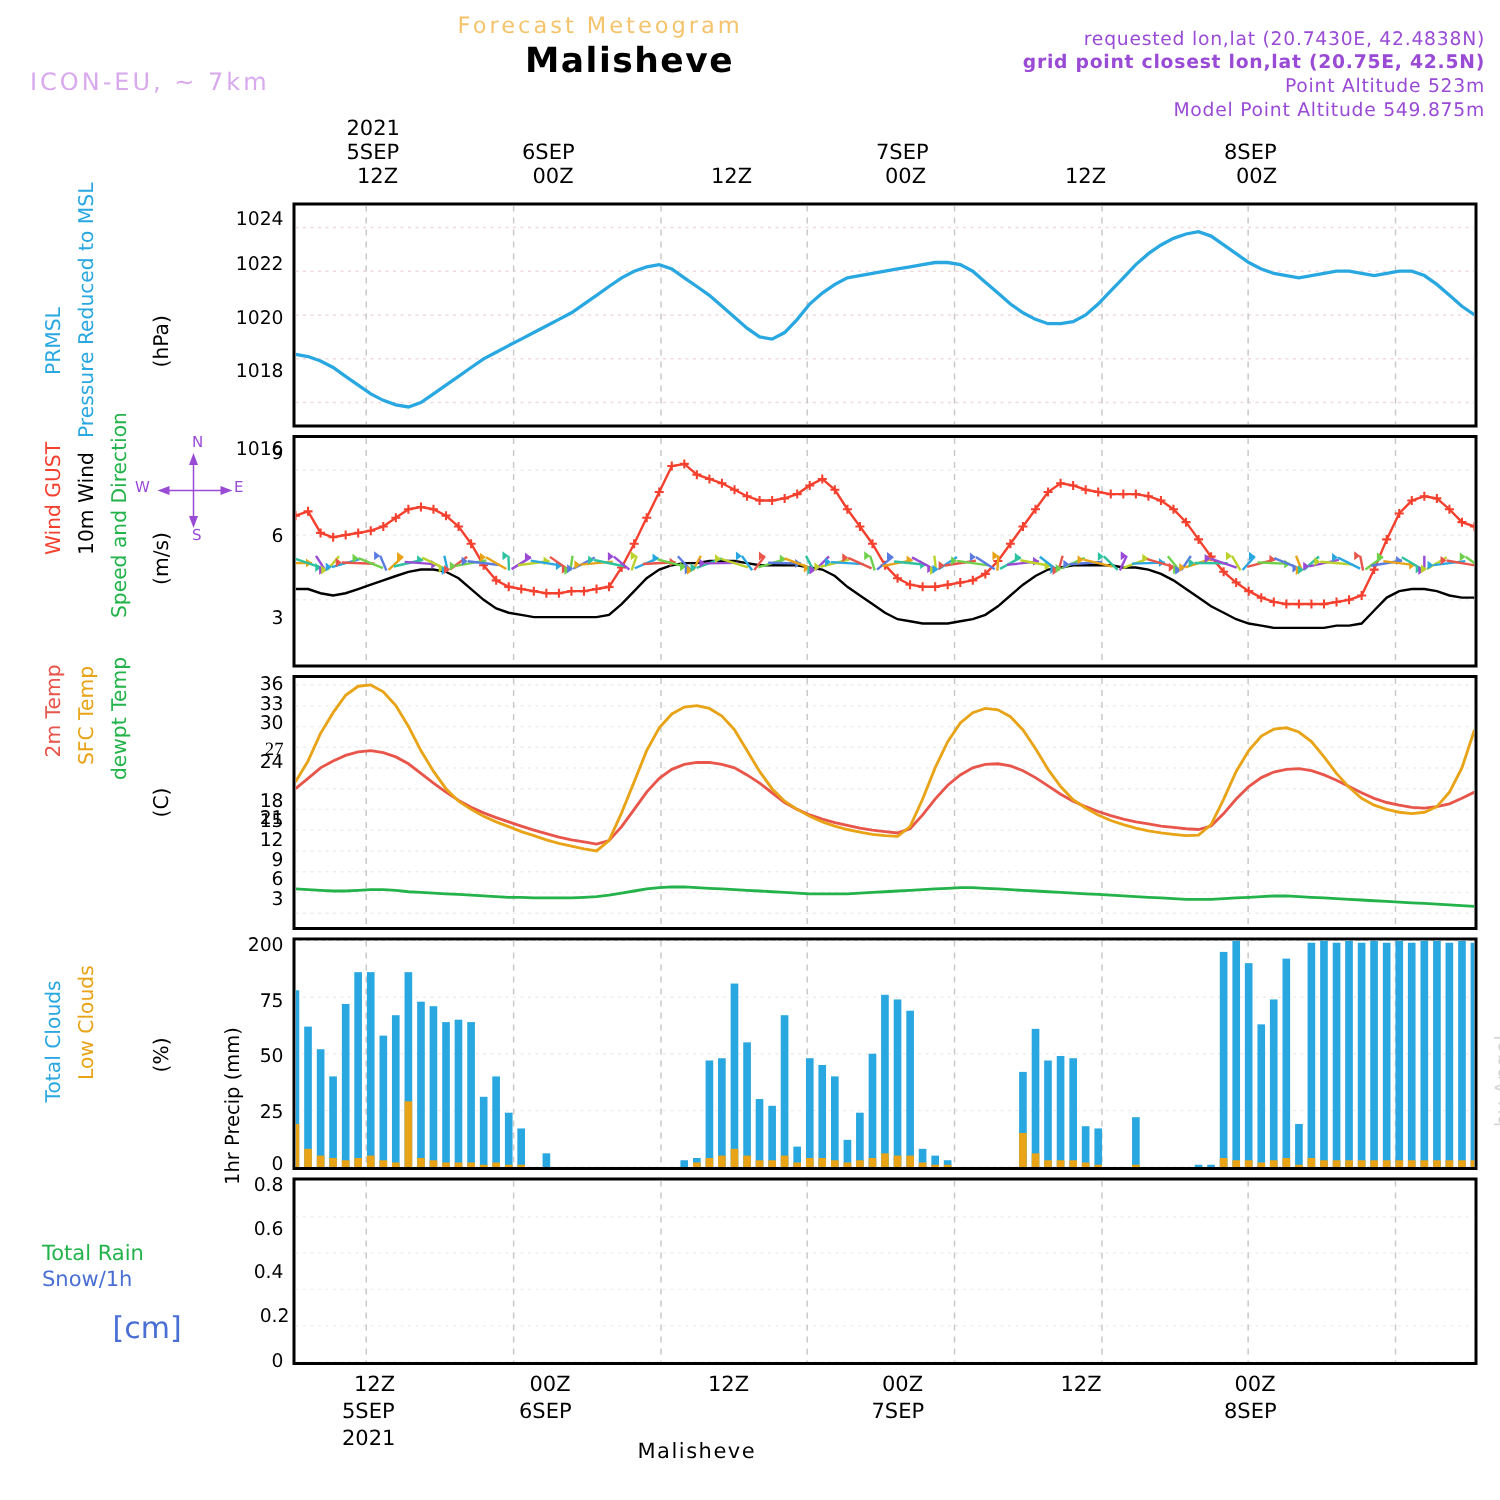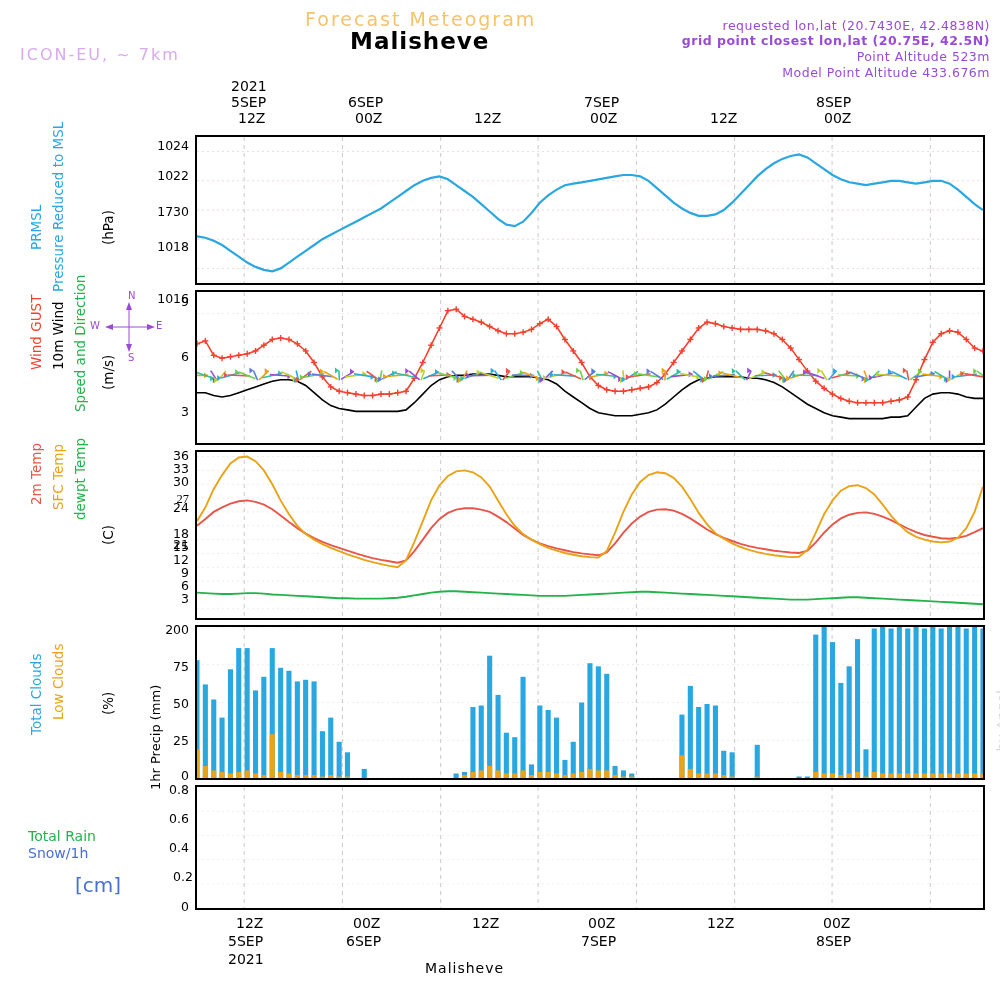--- a/index.html
+++ b/index.html
@@ -1,19 +1,19 @@
 <!DOCTYPE html>
 <html><head>
 <meta charset="utf-8">
 <style>
   html,body{margin:0;padding:0;background:#ffffff;}
   body{width:1000px;height:1000px;position:relative;font-family:"DejaVu Sans",sans-serif;overflow:hidden;}
   .abs{position:absolute;}
   
-  #hdr-forecast{left:305px;top:8px;font-size:19px;color:#f5c36b;letter-spacing:2px;}
+  #hdr-forecast{left:305px;top:8px;font-size:15px;color:#f5c36b;letter-spacing:2px;}
   #hdr-title{left:350px;top:28px;font-size:23px;font-weight:bold;color:#000;letter-spacing:1px;}
   #hdr-model{left:20px;top:45px;font-size:16px;color:#d9a9ee;letter-spacing:2px;}
   .hdr-right{right:10px;font-size:12.5px;color:#9a4bd6;text-align:right;letter-spacing:0.5px;}
   #hdr-r1{top:18px;}
   #hdr-r2{top:33px;font-weight:bold;}
   #hdr-r3{top:49px;}
   #hdr-r4{top:65px;}
   
   .toplbl{font-size:14px;color:#000;}
   
@@ -29,21 +29,21 @@
 </style>
 </head>
 <body>
 
 <div class="abs" id="hdr-forecast">Forecast Meteogram</div>
 <div class="abs" id="hdr-title">Malisheve</div>
 <div class="abs" id="hdr-model">ICON-EU, ~ 7km</div>
 <div class="abs hdr-right" id="hdr-r1">requested lon,lat (20.7430E, 42.4838N)</div>
 <div class="abs hdr-right" id="hdr-r2">grid point closest lon,lat (20.75E, 42.5N)</div>
 <div class="abs hdr-right" id="hdr-r3">Point Altitude 523m</div>
-<div class="abs hdr-right" id="hdr-r4">Model Point Altitude 433.676m</div>
+<div class="abs hdr-right" id="hdr-r4">Model Point Altitude 549.875m</div>
 <div class="abs" id="watermark">by Angel</div>
 
 <div class="abs toplbl" style="left:231px;top:78px;">2021</div>
 <div class="abs toplbl" style="left:231px;top:94px;">5SEP</div>
 <div class="abs toplbl" style="left:238px;top:110px;">12Z</div>
 
 <div class="abs toplbl" style="left:348px;top:94px;">6SEP</div>
 <div class="abs toplbl" style="left:355px;top:110px;">00Z</div>
 
 <div class="abs toplbl" style="left:474px;top:110px;">12Z</div>
@@ -75,21 +75,21 @@
         <line x1="47.16" y1="0" x2="47.16" y2="146" stroke="#c9c9c9" stroke-width="1" stroke-dasharray="4,4"></line>
         <line x1="243.66" y1="0" x2="243.66" y2="146" stroke="#c9c9c9" stroke-width="1" stroke-dasharray="4,4"></line>
         <line x1="439.374" y1="0" x2="439.374" y2="146" stroke="#c9c9c9" stroke-width="1" stroke-dasharray="4,4"></line>
         <line x1="635.0880000000001" y1="0" x2="635.0880000000001" y2="146" stroke="#c9c9c9" stroke-width="1" stroke-dasharray="4,4"></line>
         <path d="M0.0,99.3L8.4,100.7L16.7,103.7L25.1,108.0L33.4,113.9L41.8,119.7L50.2,125.6L58.5,129.9L66.9,132.9L75.3,134.3L83.6,131.4L92.0,125.6L100.3,119.7L108.7,113.9L117.1,108.0L125.4,102.2L133.8,97.8L142.1,93.4L150.5,89.1L158.9,84.7L167.2,80.3L175.6,75.9L184.0,71.5L192.3,65.7L200.7,59.9L209.0,54.0L217.4,48.2L225.8,43.8L234.1,40.9L242.5,39.4L250.9,42.3L259.2,48.2L267.6,54.0L275.9,59.9L284.3,67.2L292.7,74.5L301.0,81.8L309.4,87.6L317.7,89.1L326.1,84.7L334.5,75.9L342.8,65.7L351.2,58.4L359.6,52.6L367.9,48.2L376.3,46.7L384.6,45.3L393.0,43.8L401.4,42.3L409.7,40.9L418.1,39.4L426.4,38.0L434.8,38.0L443.2,39.4L451.5,43.8L459.9,51.1L468.3,58.4L476.6,65.7L485.0,71.5L493.3,75.9L501.7,78.8L510.1,78.8L518.4,77.4L526.8,73.0L535.1,65.7L543.5,56.9L551.9,48.2L560.2,39.4L568.6,32.1L577.0,26.3L585.3,21.9L593.7,19.0L602.0,17.5L610.4,20.4L618.8,26.3L627.1,32.1L635.5,38.0L643.9,42.3L652.2,45.3L660.6,46.7L668.9,48.2L677.3,46.7L685.7,45.3L694.0,43.8L702.4,43.8L710.7,45.3L719.1,46.7L727.5,45.3L735.8,43.8L744.2,43.8L752.6,46.7L760.9,52.6L769.3,59.9L777.6,67.2L786.0,73.0" fill="none" stroke="#29a7e0" stroke-width="2.2"></path>
       </svg>
     </div>
 </div>
 <div class="abs ylab" style="left:145px;top:138px;">1024</div>
 <div class="abs ylab" style="left:145px;top:168px;">1022</div>
-<div class="abs ylab" style="left:145px;top:204px;">1730</div>
+<div class="abs ylab" style="left:145px;top:204px;">1020</div>
 <div class="abs ylab" style="left:145px;top:239px;">1018</div>
 <div class="abs ylab" style="left:145px;top:272px;margin-top:19px;">1016</div>
 
 <div class="vlab" style="left:28px;top:370px;color:#f4402e;">Wind GUST</div>
 <div class="vlab" style="left:50px;top:370px;color:#000;">10m Wind</div>
 <div class="vlab" style="left:72px;top:412px;color:#23b34a;">Speed and Direction</div>
 <div class="vlab" style="left:100px;top:390px;color:#000;">(m/s)</div>
 
 <div class="panel" id="p2" style="top:290px;width:790px;height:155px;">
   <div class="plot" id="p2plot">

